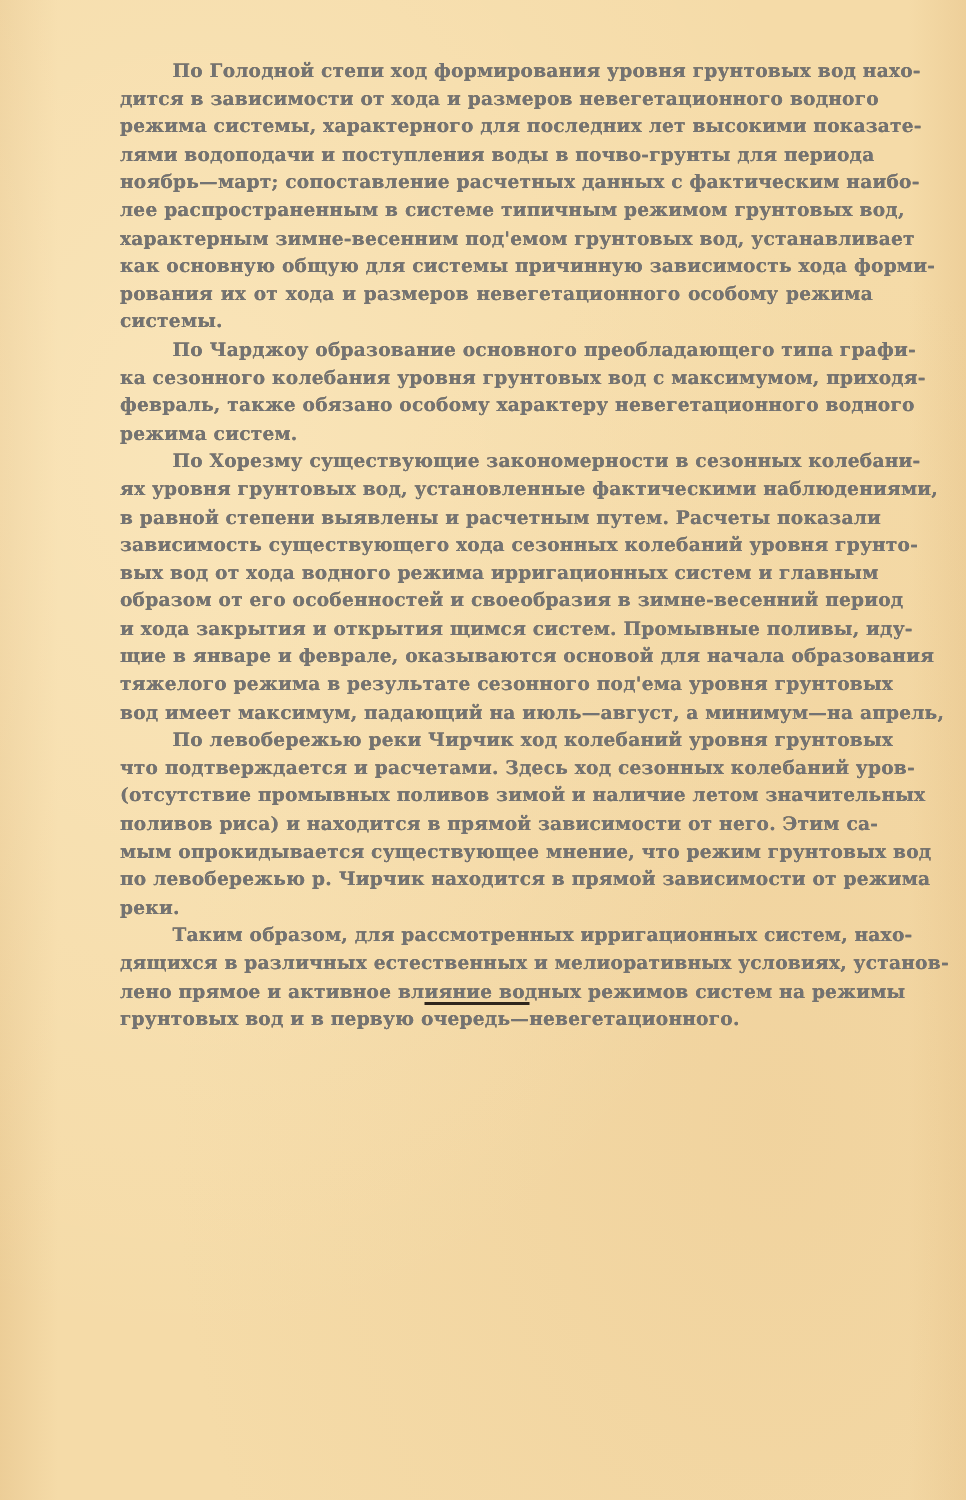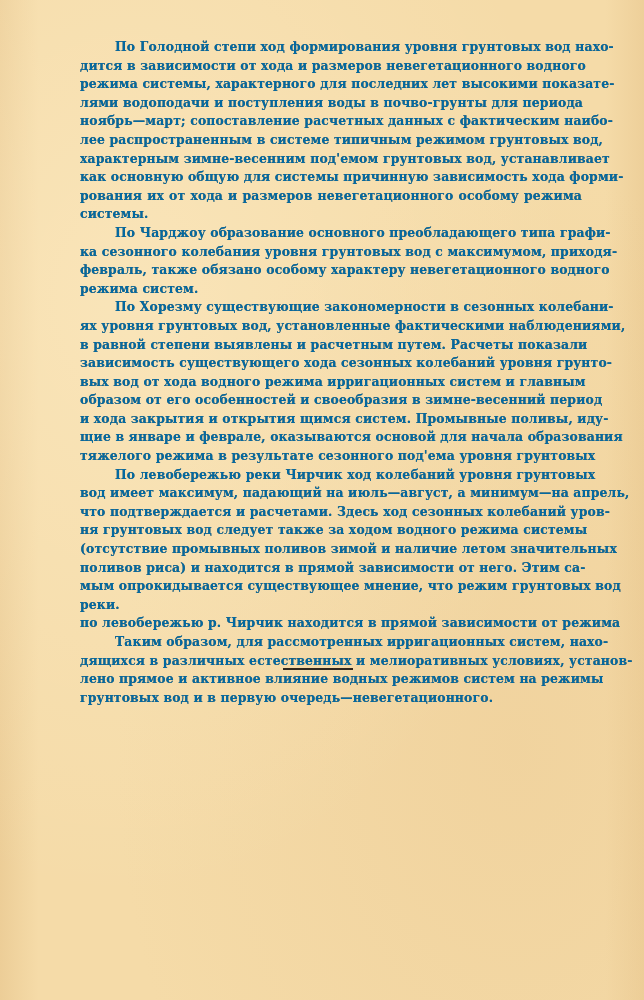--- a/index.html
+++ b/index.html
@@ -26,21 +26,21 @@
       width: 502px;
     }
     .para {
       margin: 0;
       font-size: 12.4px;
       line-height: 18.6px;
       text-align: justify;
       text-indent: 35px;
       letter-spacing: 0.15px;
       font-weight: bold;
-      color: #0369a1;
+      color: #737373;
       text-shadow: 0 0 0.3px rgba(40,30,20,0.6);
     }
     .line {
       display: block;
       text-align: justify;
       text-align-last: justify;
       white-space: nowrap;
       height: 18.6px;
       overflow: visible;
     }
@@ -92,29 +92,28 @@
     <span class="line">в равной степени выявлены и расчетным путем. Расчеты показали</span>
     <span class="line">зависимость существующего хода сезонных колебаний уровня грунто-</span>
     <span class="line">вых вод от хода водного режима ирригационных систем и главным</span>
     <span class="line">образом от его особенностей и своеобразия в зимне-весенний период</span>
     <span class="line">и хода закрытия и открытия щимся систем. Промывные поливы, иду-</span>
     <span class="line">щие в январе и феврале, оказываются основой для начала образования</span>
     <span class="line">тяжелого режима в результате сезонного под'ема уровня грунтовых</span>
   </div>
 
   <div class="para para-wrap">
+    <span class="line">вод имеет максимум, падающий на июль—август, а минимум—на апрель,</span>
     <span class="line first">По левобережью реки Чирчик ход колебаний уровня грунтовых</span>
-    <span class="line">вод имеет максимум, падающий на июль—август, а минимум—на апрель,</span>
     <span class="line">что подтверждается и расчетами. Здесь ход сезонных колебаний уров-</span>
-    <span class="line">ня грунтовых вод следует также за ходом водного режима системы</span>
     <span class="line">(отсутствие промывных поливов зимой и наличие летом значительных</span>
     <span class="line">поливов риса) и находится в прямой зависимости от него. Этим са-</span>
     <span class="line">мым опрокидывается существующее мнение, что режим грунтовых вод</span>
+    <span class="line">по левобережью р. Чирчик находится в прямой зависимости от режима</span>
     <span class="line last">реки.</span>
-    <span class="line">по левобережью р. Чирчик находится в прямой зависимости от режима</span>
   </div>
 
   <div class="para para-wrap">
     <span class="line first">Таким образом, для рассмотренных ирригационных систем, нахо-</span>
     <span class="line">дящихся в различных естественных и мелиоративных условиях, установ-</span>
     <span class="line">лено прямое и активное влияние водных режимов систем на режимы</span>
     <span class="line last">грунтовых вод и в первую очередь—невегетационного.</span>
   </div>
 </div>
 

